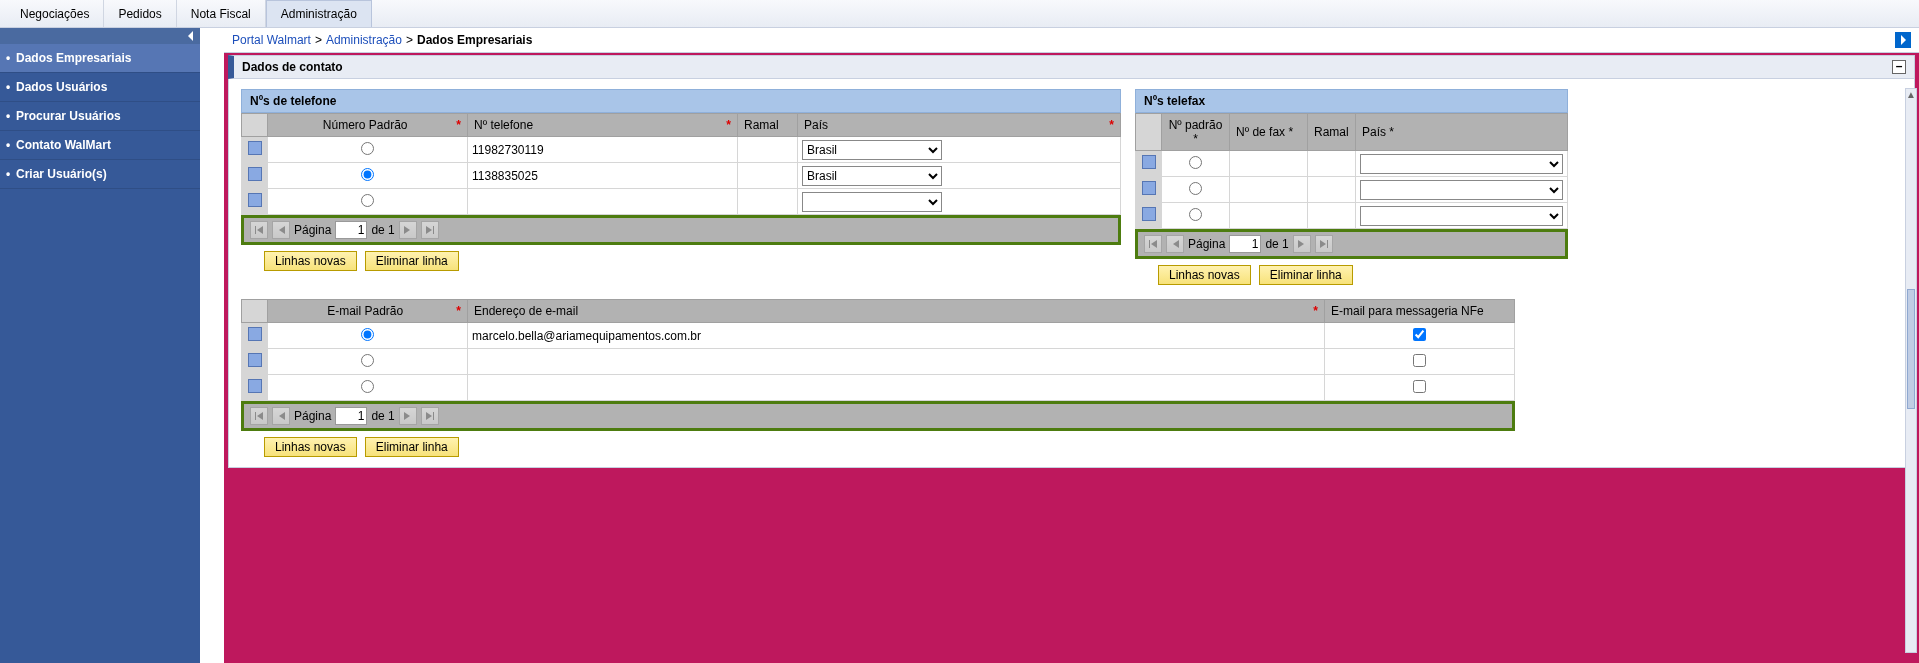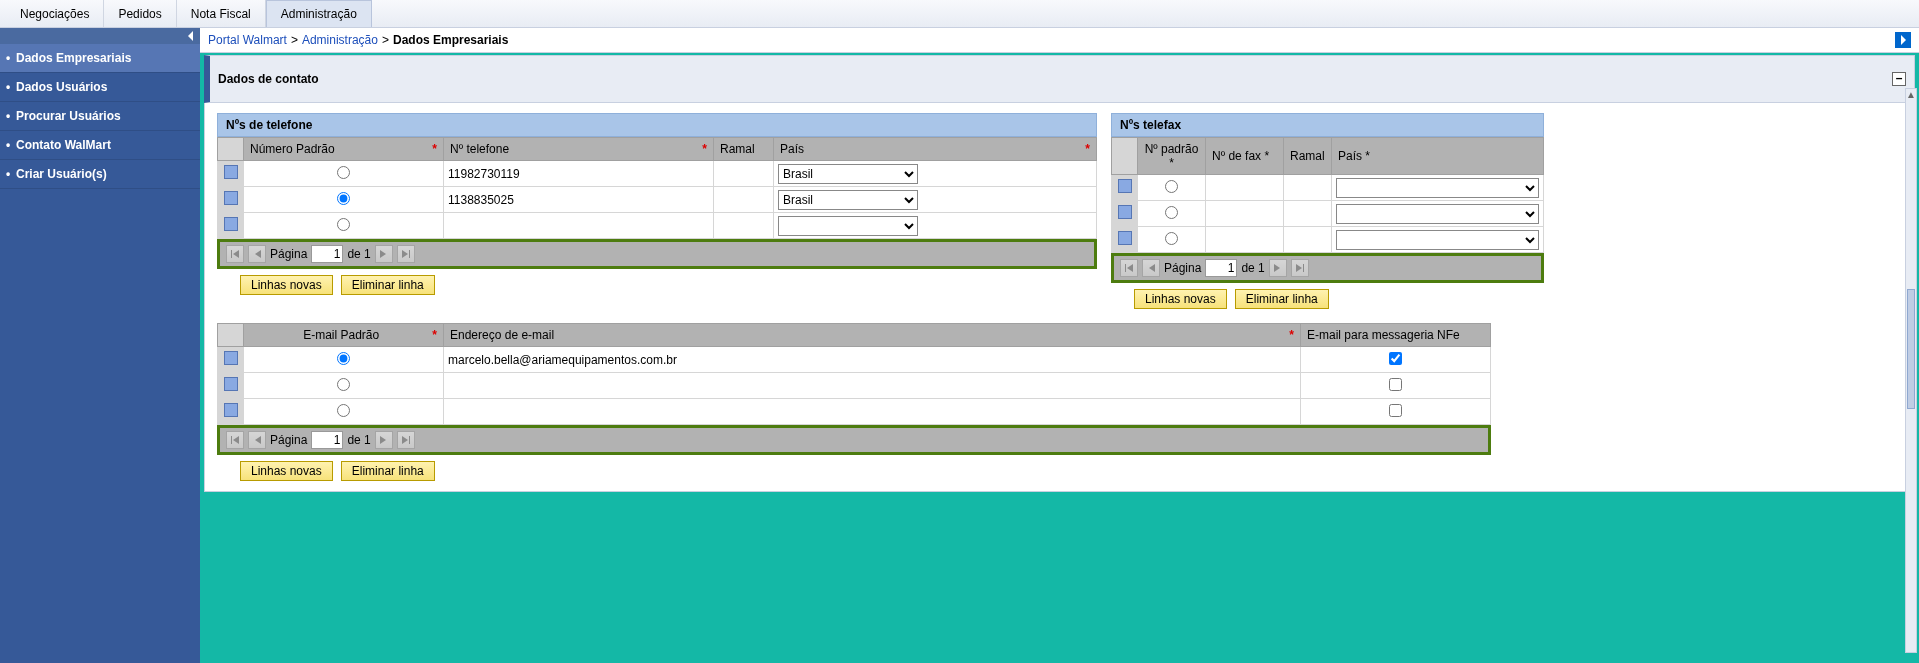--- a/index.html
+++ b/index.html
@@ -16,29 +16,29 @@
   
   .sidebar { width: 200px; background: #365998; color: #fff; display:flex; flex-direction:column; }
   .sidebar-toggle { background: #4a6aa0; height: 16px; text-align: right; padding-right: 4px; cursor:pointer; }
   .sidebar-toggle svg { width:10px; height:10px; fill:#fff; display:inline-block; vertical-align:middle; }
   .sidebar ul { list-style:none; }
   .sidebar li { padding: 7px 10px 7px 16px; cursor:pointer; font-weight:bold; border-bottom:1px solid #2f4e86; position:relative; }
   .sidebar li::before { content:"•"; position:absolute; left:6px; }
   .sidebar li.active { background: #5676b4; }
   
   
-  .content { flex:1; background:#14b8a6; position:relative; }
+  .content { flex:1; background:#be185d; position:relative;margin-left:24px; }
   .breadcrumb { padding: 4px 8px; border-bottom:1px solid #c8d0e0; background:#fff; display:flex; align-items:center; }
   .breadcrumb a { color:#1d4fbb; text-decoration:none; }
   .breadcrumb .sep { margin:0 4px; }
   .breadcrumb .current { font-weight:bold; }
   .expand-icon { margin-left:auto; width:16px; height:16px; background:#0066cc; display:flex; align-items:center; justify-content:center; cursor:pointer; }
   .expand-icon svg { fill:#fff; width:10px; height:10px; }
   
-  .section-header { background:#e8ecf4; border:1px solid #c8d0e0; border-left:6px solid #365998; padding:16px 8px; font-weight:bold; margin:2px 4px 0 4px; display:flex; align-items:center; }
+  .section-header { background:#e8ecf4; border:1px solid #c8d0e0; border-left:6px solid #365998; padding:4px 8px; font-weight:bold; margin:2px 4px 0 4px; display:flex; align-items:center; }
   .section-header .collapse-box { margin-left:auto; width:14px; height:14px; border:1px solid #666; background:#fff; text-align:center; line-height:10px; cursor:pointer; }
   
   .section-body { margin: 0 4px; border:1px solid #c8d0e0; border-top:none; background:#fff; padding:10px 12px; }
   
   .hint { font-weight:bold; margin-bottom:8px; }
   
   .tables-row { display:flex; gap:14px; align-items:flex-start; }
   .table-box { }
   .table-box.phone { width:880px; }
   .table-box.fax { width:433px; }
@@ -124,21 +124,21 @@
     <div class="section-body">
 
       <div class="tables-row">
 
         <div class="table-box phone">
           <div class="tbl-title">Nºs de telefone</div>
           <table class="data">
             <thead>
               <tr>
                 <th class="chk-cell"></th>
-                <th style="width:200px;text-align:left;"><span>Número Padrão</span><span class="req">*</span></th>
+                <th style="width:200px;text-align:center;"><span>Número Padrão</span><span class="req">*</span></th>
                 <th style="width:270px;"><span>Nº telefone</span><span class="req">*</span></th>
                 <th style="width:60px;">Ramal</th>
                 <th><span>País</span><span class="req">*</span></th>
               </tr>
             </thead>
             <tbody>
               <tr>
                 <td class="chk-cell"><span class="row-chk"></span></td>
                 <td class="radio-cell"><input type="radio" name="phone_padrao" style=""></td>
                 <td><input class="cell-input" value="11982730119" style=""></td>

